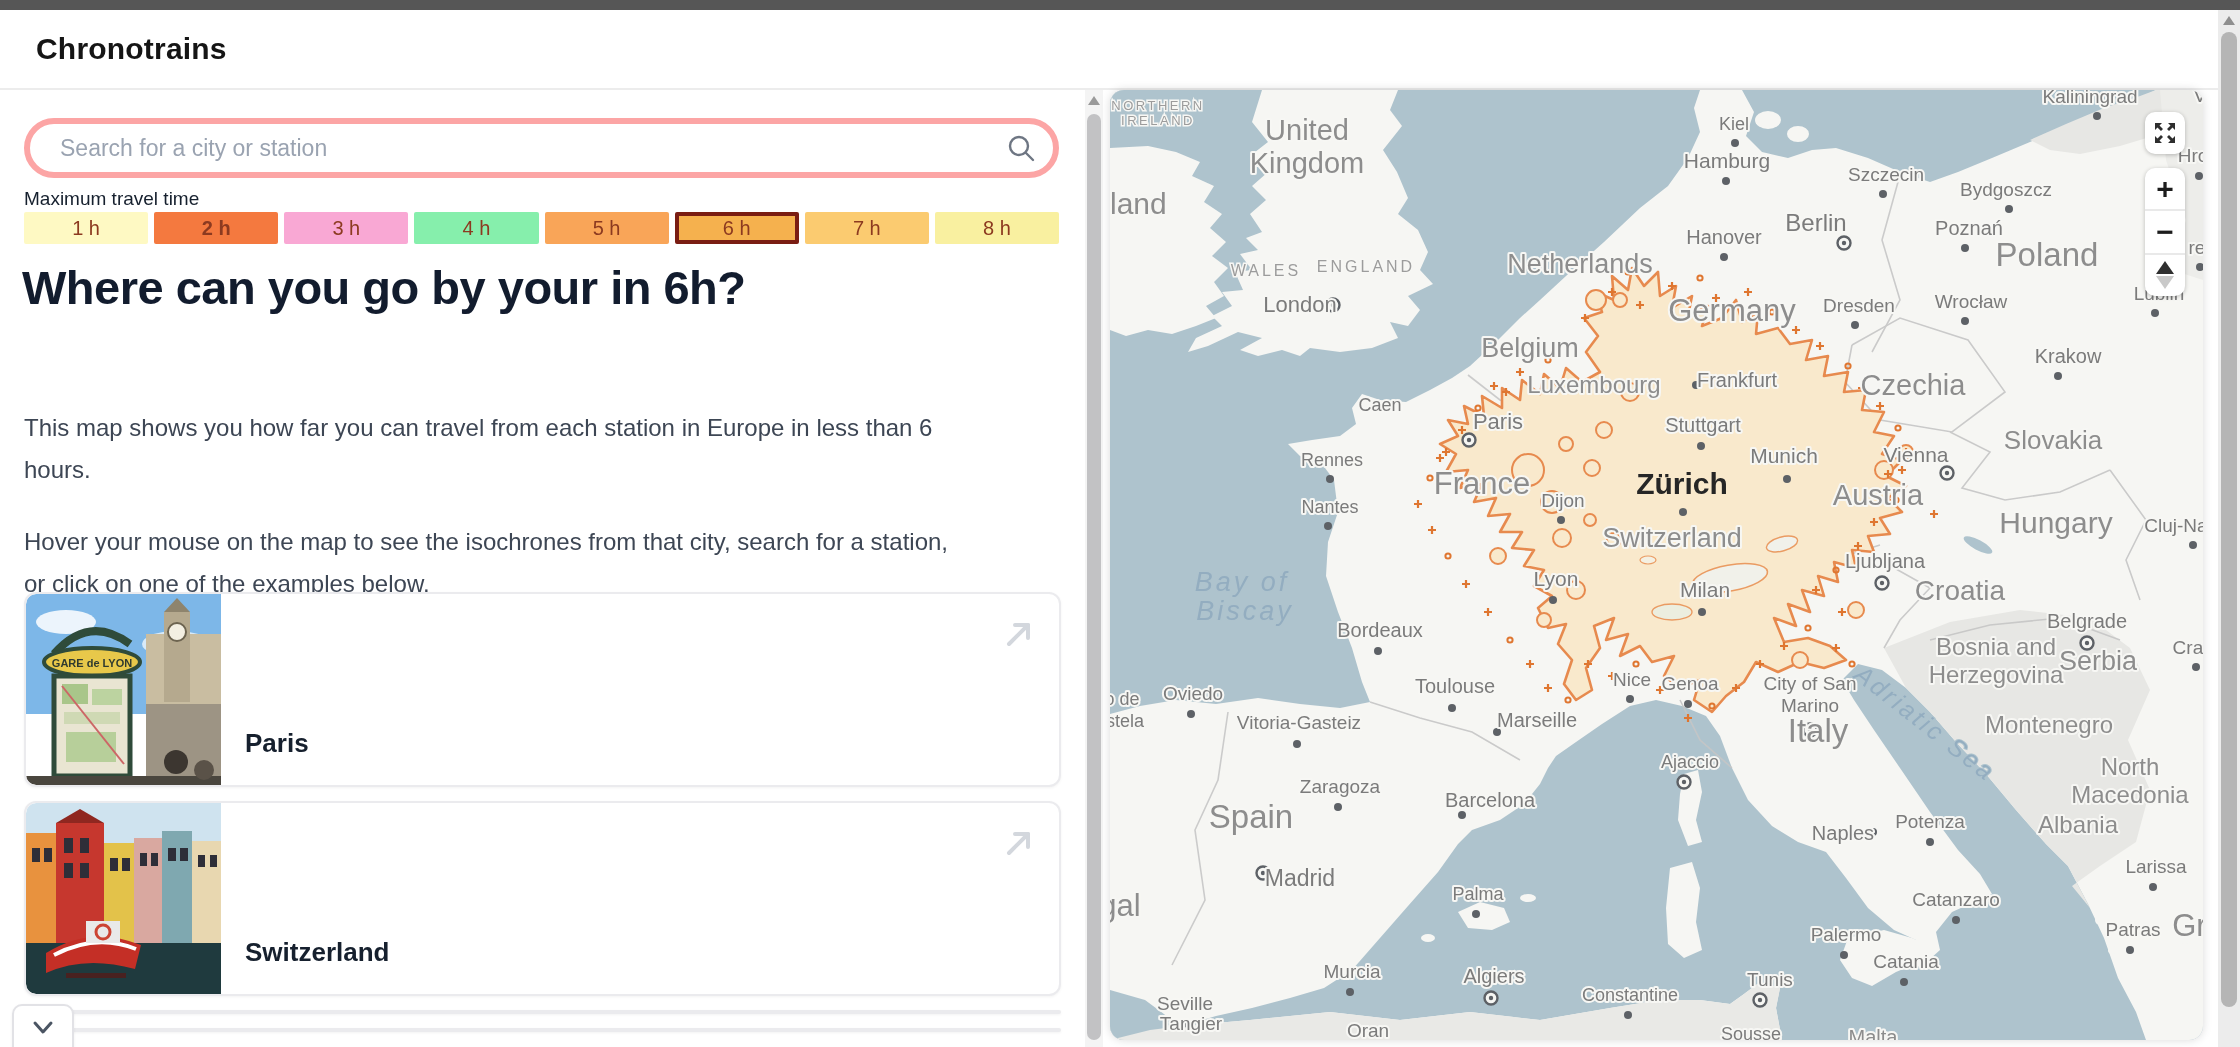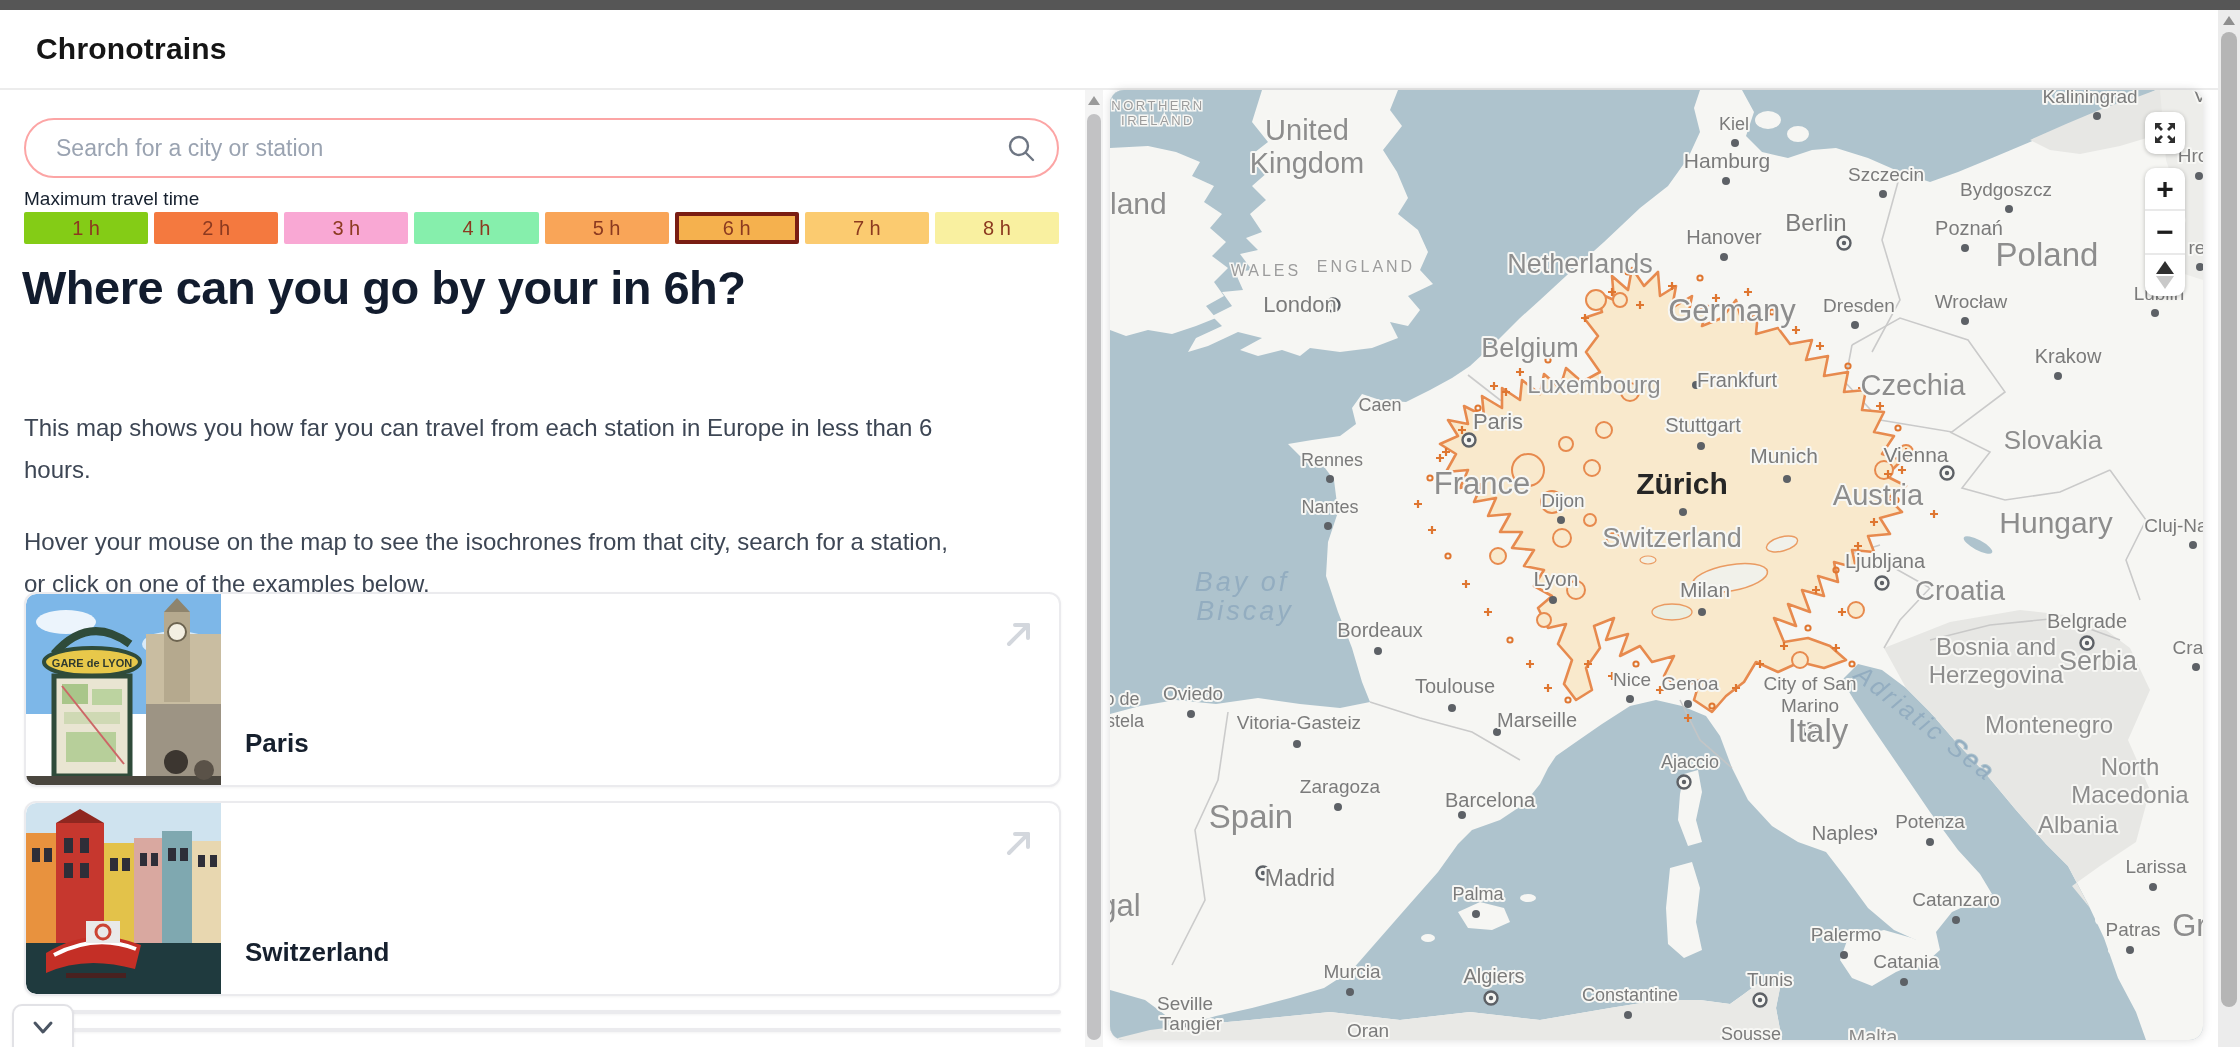--- a/index.html
+++ b/index.html
@@ -7,21 +7,21 @@
          font-family:"Liberation Sans",sans-serif;}
   
   .topbar{position:absolute;left:0;top:0;width:2240px;height:10px;background:#565656;}
   .header{position:absolute;left:0;top:10px;width:2240px;height:78px;background:#fff;
           border-bottom:2px solid #ececec;}
   .header .title{position:absolute;left:36px;top:50%;transform:translateY(-50%);
           font-size:30px;font-weight:700;color:#151515;letter-spacing:.2px;}
   
   .panel{position:absolute;left:0;top:90px;width:1085px;height:957px;background:#fff;}
   .searchwrap{position:absolute;left:24px;top:28px;width:1035px;height:60px;}
-  .searchwrap input{width:100%;height:100%;box-sizing:border-box;border:2px solid #fca5a5;
+  .searchwrap input{width:100%;height:100%;box-sizing:border-box;border:6px solid #fca5a5;
           border-radius:30px;padding:0 70px 0 30px;font-size:23px;color:#333;outline:none;
           font-family:"Liberation Sans",sans-serif;}
   .searchwrap input::placeholder{color:#9aa3b1;}
   .search-icon{position:absolute;right:22px;top:14px;width:32px;height:32px;}
   .maxlabel{position:absolute;left:24px;top:98px;font-size:19px;color:#16202e;}
   .timebar{position:absolute;left:24px;top:122px;width:1035px;height:32px;display:flex;gap:6px;}
   .time-btn{flex:1;box-sizing:border-box;border:4px solid transparent;border-radius:2px;
           font-size:20px;color:#8c3a20;display:flex;align-items:center;justify-content:center;
           cursor:pointer;}
   .time-btn.selected{border-color:#7a1d13;}
@@ -97,22 +97,22 @@
       <input type="text" placeholder="Search for a city or station" style="">
       <svg class="search-icon" viewBox="0 0 32 32">
         <circle cx="14" cy="14" r="9" fill="none" stroke="#6e7683" stroke-width="2.4"></circle>
         <line x1="21" y1="21" x2="28" y2="28" stroke="#6e7683" stroke-width="2.4" stroke-linecap="round"></line>
       </svg>
     </div>
 
     <div class="maxlabel">Maximum travel time</div>
 
     <div class="timebar" id="timebar">
-        <div class="time-btn" style="background: #84cc16;">1 h</div>
-        <div class="time-btn" style="background: rgb(244, 121, 63);">2 h</div>
+        <div class="time-btn" style="background: #fef9c3;">1 h</div>
+        <div class="time-btn" style="background: rgb(244, 121, 63); font-weight: bold;">2 h</div>
         <div class="time-btn" style="background: #f9a8d4;">3 h</div>
         <div class="time-btn" style="background: #86efac;">4 h</div>
         <div class="time-btn" style="background: rgb(249, 165, 88);">5 h</div>
         <div class="time-btn selected" style="background: rgb(245, 177, 78);">6 h</div>
         <div class="time-btn" style="background: rgb(251, 203, 112);">7 h</div>
         <div class="time-btn" style="background: rgb(249, 240, 160);">8 h</div>
       </div>
 
     <div class="heading">Where can you go by your in 6h?</div>
 

